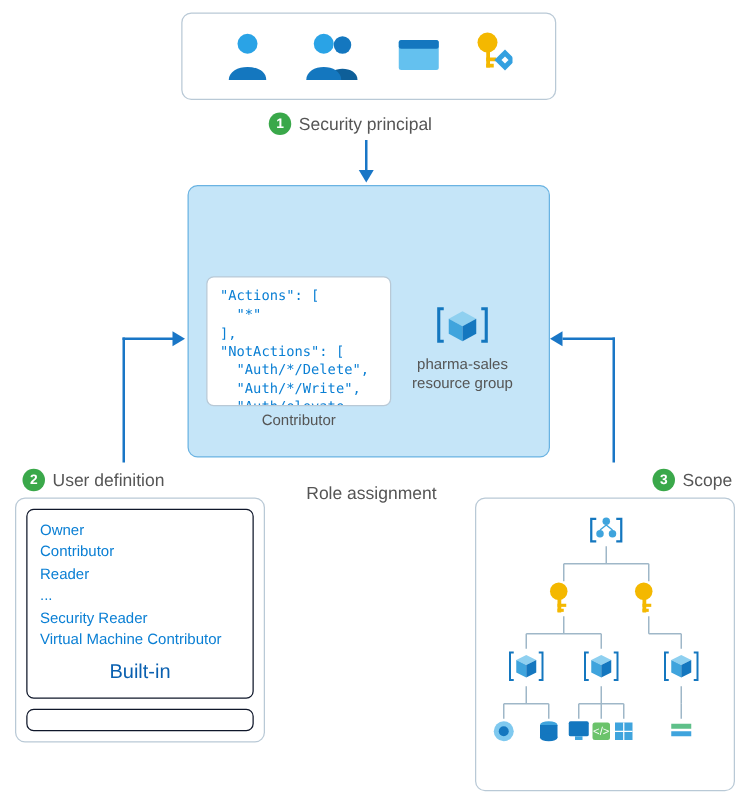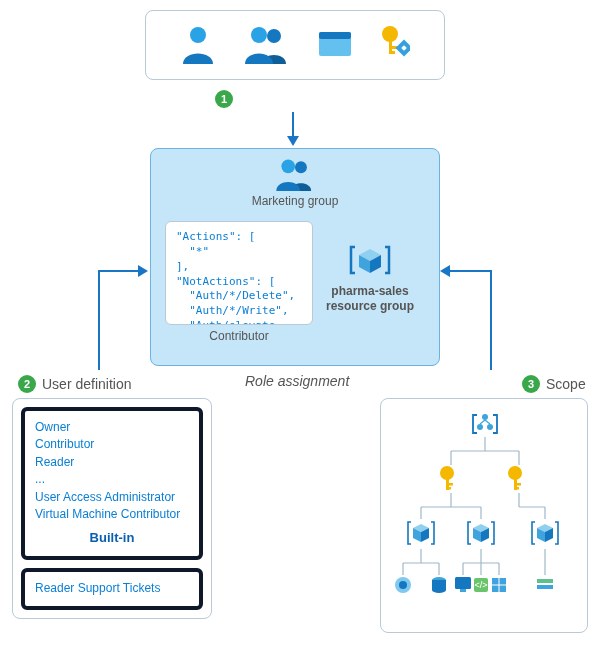--- a/index.html
+++ b/index.html
@@ -32,26 +32,26 @@
   }
   .section-label { color: #555; font-size: 14px; }
   .center-label { color: #555; font-size: 14px; }
   .code-box {
     background: #fff; border: 1px solid #b9c9d6; border-radius: 6px;
     font-family: Consolas, monospace; font-size: 11px; line-height: 1.35;
     padding: 8px 10px; color: #0a7fd4; white-space: pre;
   }
   .small-caption { color: #555; font-size: 12px; text-align: center; }
   .role-card {
-    border: 4px solid #0f172a; border-radius: 6px; background: #fff;
+    border: 1px solid #0f172a; border-radius: 6px; background: #fff;
     padding: 8px 10px; color: #0a7fd4; font-size: 12px; line-height: 1.45;
   }
   .role-card .heading {
-    color: #0a60b0; font-weight: 700; text-align: center; margin-top: 6px;
-    font-size: 13px;
+    color: #0a60b0; font-weight: 400; text-align: center; margin-top: 6px;
+    font-size: 16px;
   }
   
   .icon { display: inline-block; }
   
   .arrow { position: absolute; }
   .arrow .shaft { position: absolute; background: #1976c6; }
   .arrow .head {
     position: absolute; width: 0; height: 0;
   }
 </style>
@@ -90,93 +90,82 @@
       <rect x="9" y="22" width="8" height="3" fill="#f4b800"></rect>
       <rect x="9" y="27" width="6" height="3" fill="#f4b800"></rect>
       <rect x="18" y="18" width="12" height="12" fill="#33a0e0" transform="rotate(45 24 24)"></rect>
       <rect x="22" y="22" width="4" height="4" fill="#fff" transform="rotate(45 24 24)"></rect>
     </svg>
   </span>
 </div>
 
 <div class="label-row" style="position:absolute; left:215px; top:90px;">
   <span class="numcircle">1</span>
+  <span class="section-label">Security principal</span>
 </div>
 
 <div class="arrow" style="left:292px; top:112px;">
   <div class="shaft" style="left:0; top:0; width:2px; height:26px;"></div>
   <div class="head" style="left:-5px; top:24px; border-left:6px solid transparent; border-right:6px solid transparent; border-top:10px solid #1976c6;"></div>
 </div>
 
 <div class="panel panel-blue" style="left:150px; top:148px; width:290px; height:218px;">
 
-  <div style="position:absolute; left:0; right:0; top:8px; text-align:center;">
-    <span class="icon">
-      <svg width="40" height="34" viewBox="0 0 46 40">
-        <circle cx="30" cy="12" r="7" fill="#1477bf"></circle>
-        <path d="M18 40 C18 28 42 28 42 40 Z" fill="#0e5f99"></path>
-        <circle cx="15" cy="11" r="8" fill="#2aa3e6"></circle>
-        <path d="M1 40 C1 26 29 26 29 40 Z" fill="#1477bf"></path>
-      </svg>
-    </span>
-    <div class="small-caption">Marketing group</div>
-  </div>
 
   <div style="position:absolute; left:14px; top:72px; width:148px;">
     <div class="code-box" style="height:104px; overflow:hidden;">"Actions": [
   "*"
 ],
 "NotActions": [
   "Auth/*/Delete",
   "Auth/*/Write",
   "Auth/elevate ...</div>
     <div class="small-caption" style="margin-top:4px;">Contributor</div>
   </div>
 
-  <div style="position:absolute; right:20px; top:90px; width:98px; text-align:center;font-weight:bold;">
+  <div style="position:absolute; right:20px; top:90px; width:98px; text-align:center;">
     <span class="icon">
       <svg width="42" height="42" viewBox="0 0 42 42">
 
         <path d="M6 8 L2 8 L2 34 L6 34" stroke="#1477bf" stroke-width="2.5" fill="none"></path>
         <path d="M36 8 L40 8 L40 34 L36 34" stroke="#1477bf" stroke-width="2.5" fill="none"></path>
 
         <polygon points="21,10 32,16 21,22 10,16" fill="#8fd0f0"></polygon>
         <polygon points="10,16 21,22 21,34 10,28" fill="#3fa4dd"></polygon>
         <polygon points="32,16 21,22 21,34 32,28" fill="#1477bf"></polygon>
       </svg>
     </span>
     <div class="small-caption" style="line-height:1.25;">pharma-sales resource group</div>
   </div>
 </div>
 
-<div class="center-label" style="position:absolute; left:245px; top:373px;font-style:italic;">Role assignment</div>
+<div class="center-label" style="position:absolute; left:245px; top:386px;">Role assignment</div>
 
 <div class="arrow" style="left:98px; top:270px;">
   <div class="shaft" style="left:0; top:0; width:2px; height:100px;"></div>
   <div class="shaft" style="left:0; top:0; width:42px; height:2px;"></div>
   <div class="head" style="left:40px; top:-5px; border-top:6px solid transparent; border-bottom:6px solid transparent; border-left:10px solid #1976c6;"></div>
 </div>
 
 <div class="label-row" style="position:absolute; left:18px; top:375px;">
   <span class="numcircle">2</span>
   <span class="section-label">User definition</span>
 </div>
 
 <div class="panel" style="left:12px; top:398px; width:200px; padding:8px;">
   <div class="role-card">
     <div>Owner</div>
     <div>Contributor</div>
     <div>Reader</div>
     <div>...</div>
-    <div>User Access Administrator</div>
+    <div>Security Reader</div>
     <div>Virtual Machine Contributor</div>
     <div class="heading">Built-in</div>
   </div>
   <div class="role-card" style="margin-top:8px;">
-    <div>Reader Support Tickets</div>
 
   </div>
 </div>
 
 <div class="arrow" style="left:450px; top:270px;">
   <div class="shaft" style="left:40px; top:0; width:2px; height:100px;"></div>
   <div class="shaft" style="left:0; top:0; width:42px; height:2px;"></div>
   <div class="head" style="left:-10px; top:-5px; border-top:6px solid transparent; border-bottom:6px solid transparent; border-right:10px solid #1976c6;"></div>
 </div>
 

